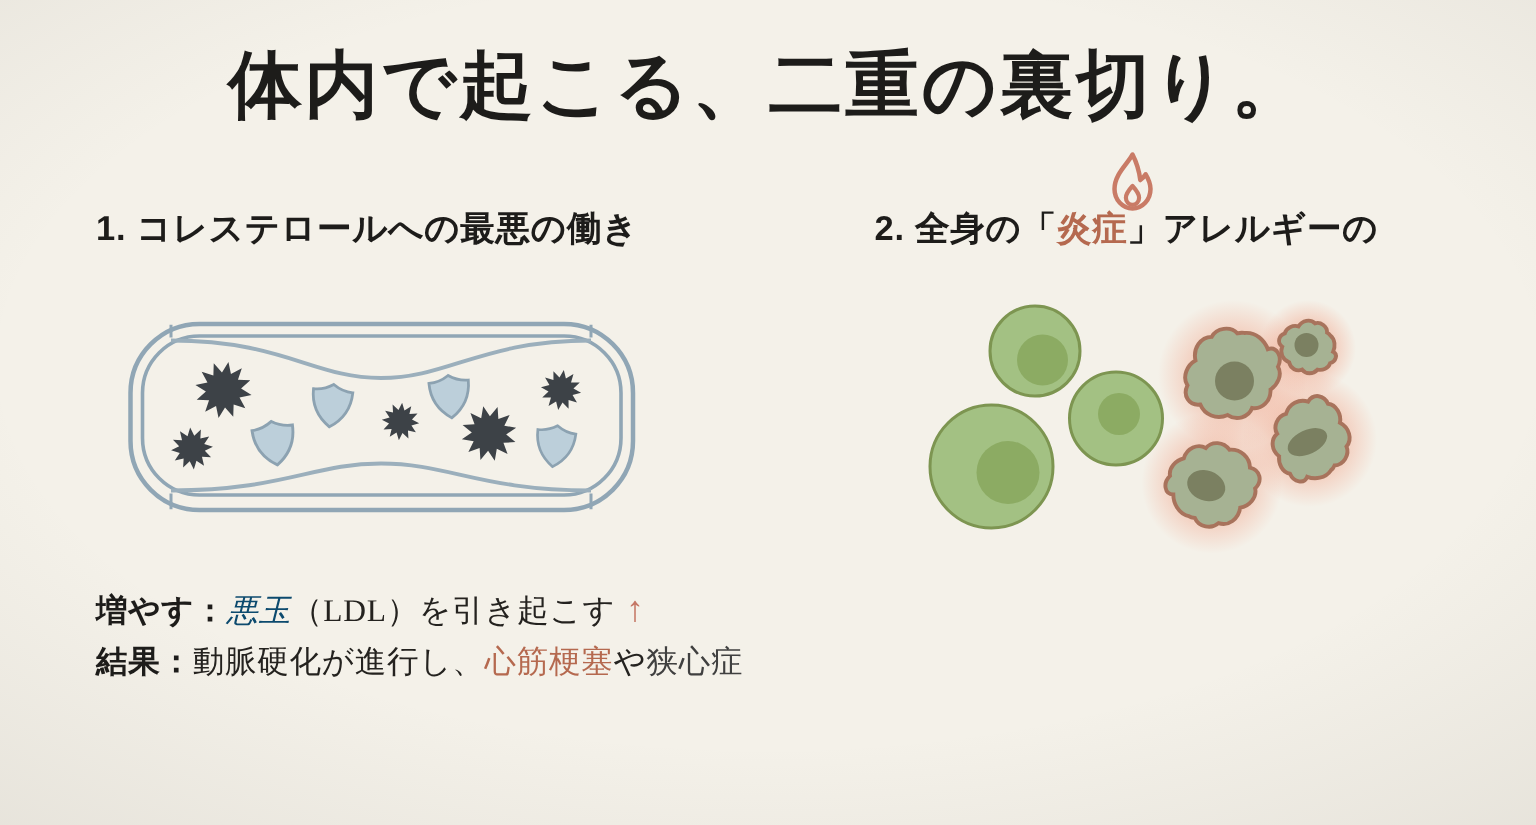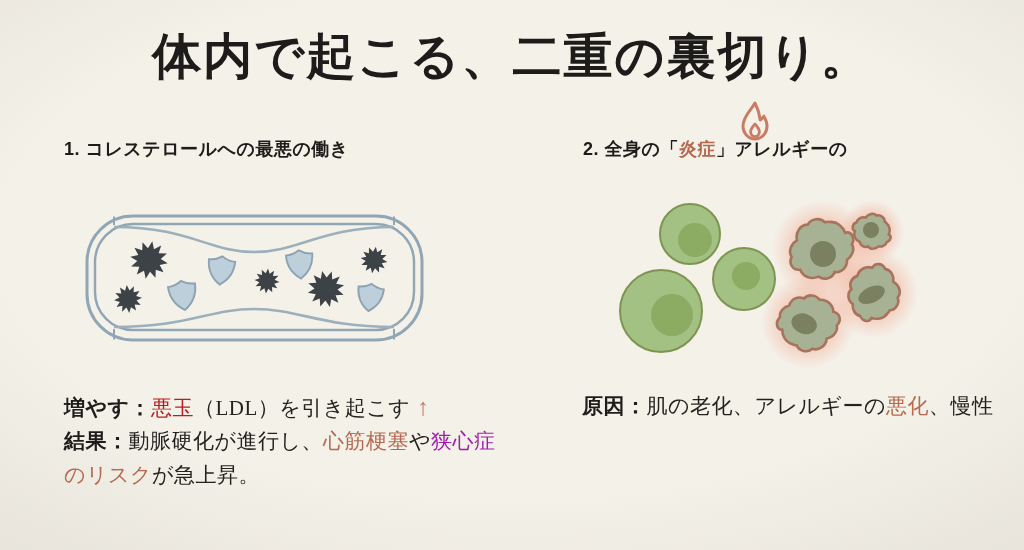--- a/index.html
+++ b/index.html
@@ -10,21 +10,21 @@
   }
   .vignette{
     position:absolute;inset:0;pointer-events:none;
     background:radial-gradient(ellipse 80% 75% at 50% 44%, rgba(0,0,0,0) 62%, rgba(110,104,92,0.10) 100%);
   }
   .title{
     position:absolute;top:24px;left:0;width:1024px;text-align:center;
     font-size:49px;font-weight:900;letter-spacing:2px;color:#1d1c1a;
   }
   .heading{
-    position:absolute;font-size:18px;font-weight:700;letter-spacing:0.5px;color:#1d1c1a;
+    position:absolute;font-size:23px;font-weight:700;letter-spacing:0.5px;color:#1d1c1a;
     white-space:nowrap;
   }
   #heading-left{left:64px;top:137px;}
   #heading-right{left:583px;top:137px;}
   .accent{color:#b5694f;}
   .body-text{
     position:absolute;
     font-family:"Liberation Serif","DejaVu Serif",serif;
     font-size:21px;letter-spacing:0.5px;color:#24221f;
   }
@@ -70,27 +70,24 @@
   <g fill="#bccfda" stroke="#8ca2b1">
     <use href="#shield" transform="translate(99,88) rotate(-8) scale(1.6)" stroke-width="1.2"></use>
     <use href="#shield" transform="translate(137,63) rotate(6) scale(1.55)" stroke-width="1.2"></use>
     <use href="#shield" transform="translate(216,57) rotate(-5) scale(1.55)" stroke-width="1.2"></use>
     <use href="#shield" transform="translate(286,90) rotate(7) scale(1.5)" stroke-width="1.2"></use>
   </g>
 </svg>
 
 <div class="body-text" id="text-left">
   <div class="bt-line">
-    <span class="seg-label">増やす：</span><span class="accent" style="color: #b91c1c;">悪玉</span><span>（LDL）を引き起こす</span><span class="arrow" style="color: rgb(197, 119, 101);">↑</span>
+    <span class="seg-label">増やす：</span><span class="accent" style="color: #0c4a6e; font-style: italic;">悪玉</span><span>（LDL）を引き起こす</span><span class="arrow" style="color: rgb(197, 119, 101);">↑</span>
   </div>
   <div class="bt-line">
-    <span class="seg-label">結果：</span><span>動脈硬化が進行し、</span><span class="accent" style="color: rgb(181, 105, 79); margin-top: 36px;">心筋梗塞</span><span>や</span><span class="accent" style="color: #a21caf;">狭心症</span>
-  </div>
-  <div class="bt-line">
-    <span class="accent" style="color: rgb(181, 105, 79);">のリスク</span><span>が急上昇。</span>
+    <span class="seg-label">結果：</span><span>動脈硬化が進行し、</span><span class="accent" style="color: rgb(181, 105, 79); margin-top: 36px;">心筋梗塞</span><span>や</span><span class="accent" style="color: #404040;">狭心症</span>
   </div>
 </div>
 
 <svg id="flame-svg" class="abs-svg" width="48" height="48" viewBox="0 0 24 24">
   <path d="M12 2 C10.5 5 6 8.5 6 13.5 C6 17.1 8.7 20 12 20 C15.3 20 18 17.1 18 13.5 C18 11.8 17.3 10.1 16.4 8.6 C15.9 9.4 15.3 10 14.6 10.5 C14.2 7.4 13.3 4.5 12 2 Z" fill="none" stroke="#c97b66" stroke-width="1.5" stroke-linejoin="round"></path>
   <path d="M12 12.5 C10.8 13.8 9.8 15 9.8 16.4 C9.8 17.8 10.8 18.8 12 18.8 C13.2 18.8 14.2 17.8 14.2 16.4 C14.2 15 13.2 13.8 12 12.5 Z" fill="none" stroke="#c97b66" stroke-width="1.4" stroke-linejoin="round"></path>
 </svg>
 
 <div class="heading" id="heading-right">
   <span>2. 全身の「</span><span class="accent" style="color: rgb(181, 105, 79);">炎症</span><span>」アレルギーの</span>
@@ -143,16 +140,13 @@
       <ellipse rx="14" ry="8" cx="-2" cy="1" transform="rotate(-25)" fill="#7b8061"></ellipse>
     </g>
     <g transform="translate(218,127)">
       <use href="#blob" transform="rotate(215) scale(2.7)" fill="#a6b293" stroke="#a8735c" stroke-width="0.96"></use>
       <ellipse rx="13" ry="10" cx="-3" cy="3" transform="rotate(20)" fill="#7b8061"></ellipse>
     </g>
   </g>
 </svg>
 
 <div class="body-text" id="text-right">
-  <div class="bt-line">
-    <span class="seg-label">原因：</span><span>肌の老化、アレルギーの</span><span class="accent" style="color: rgb(181, 105, 79);">悪化</span><span>、慢性</span>
-  </div>
 </div>
 
 </body></html>

